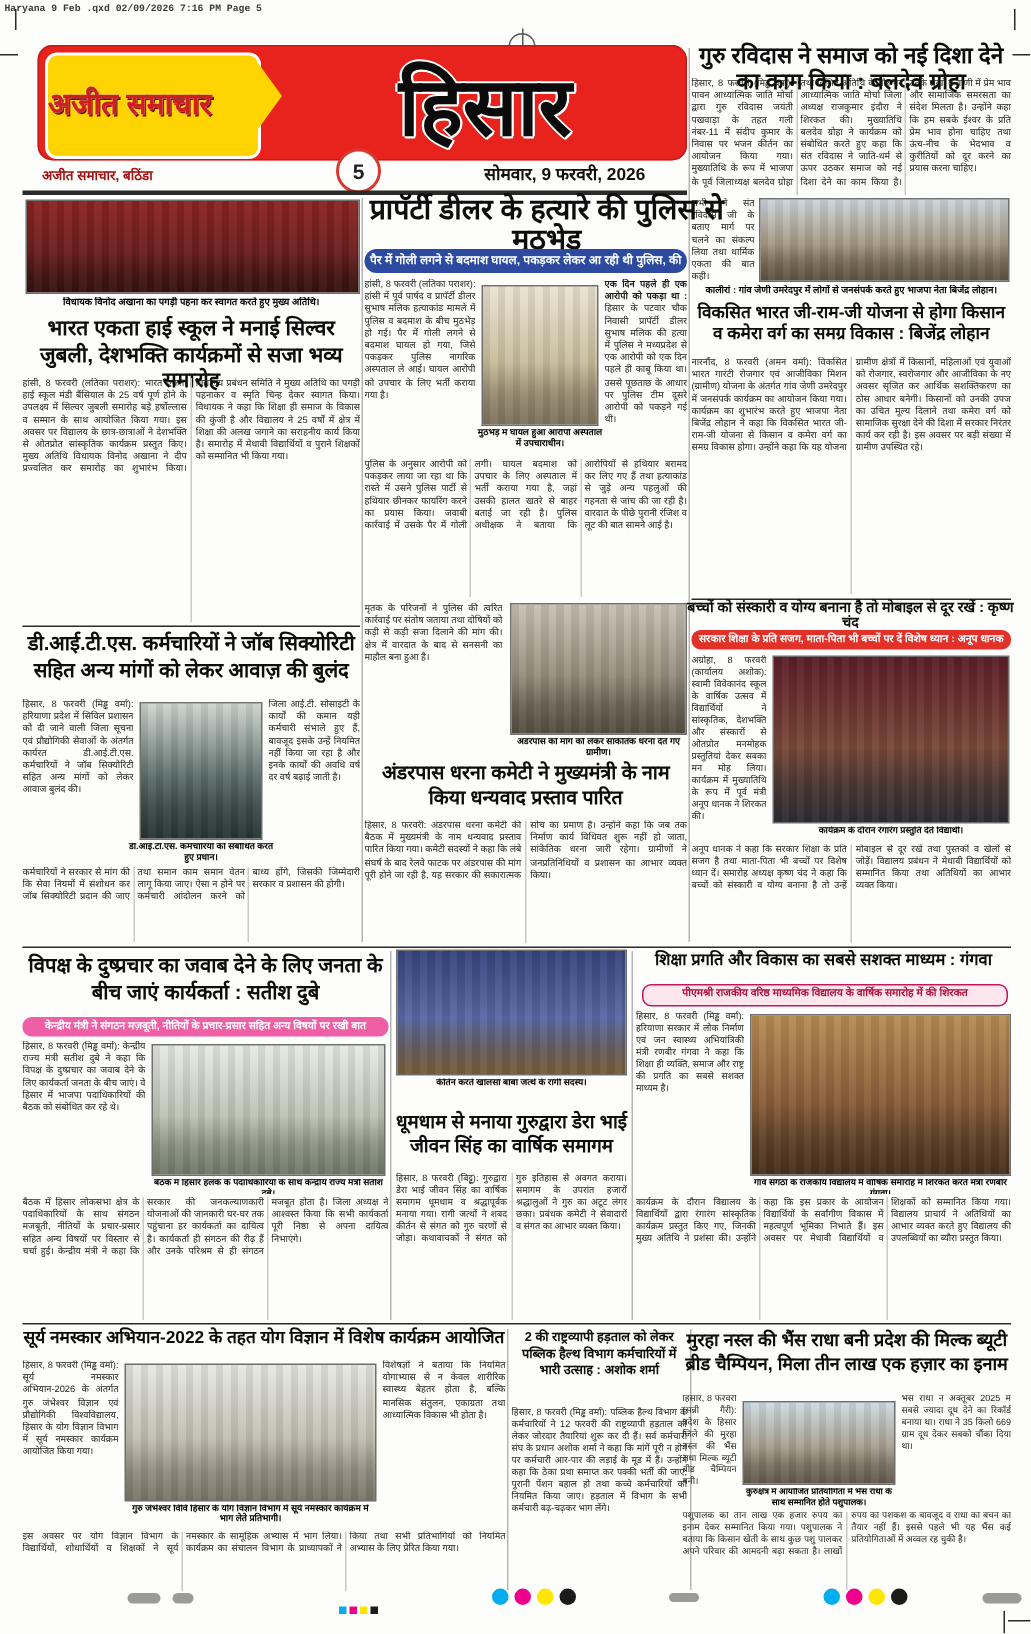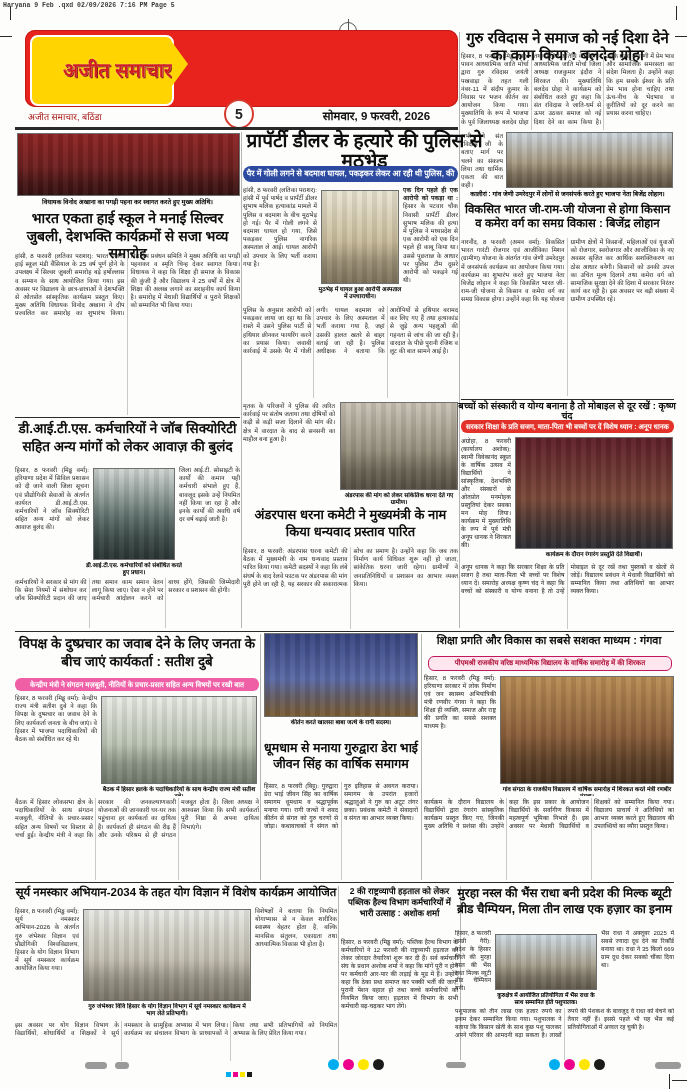--- a/index.html
+++ b/index.html
@@ -35,21 +35,21 @@
   .bar-outline{background:#fde6ee;color:#b1123a;border:1px solid #c2185b;border-radius:6px}
   .rule{background:#2a2a2a}
   .vsep{background:#b5b5b5;width:1px}
   .mark{background:#9a9a9a;border-radius:4px}
   .dotrow{display:flex;gap:4px;align-items:center}
   .dot{width:11px;height:11px;border-radius:50%}
   .sq{width:5px;height:5px;margin-right:2px;display:inline-block}
   .c-cy{background:#00aeef}.c-mg{background:#ec008c}.c-ye{background:#ffe600}.c-bk{background:#1b1b1b}
   .masthead{background:#e8231e;border-radius:10px;box-shadow:0 0 0 1px #c21b17 inset}
   .logo-box{position:absolute;left:5px;top:5px;width:140px;height:67px;background:#ffd400;
-            border:2px solid #fff;border-radius:8px;display:flex;align-items:center;justify-content:flex-end}
+            border:2px solid #fff;border-radius:8px;display:flex;align-items:center;justify-content:flex-start}
   .logo-text{font-weight:bold;color:#d01f1b;font-size:20px;line-height:1.05;text-align:center;
              text-shadow:0 0 1px #fff,1px 1px 0 #7a0000}
   .logo-arrow{position:absolute;left:147px;top:12px;width:0;height:0;border-top:22px solid transparent;
               border-bottom:22px solid transparent;border-left:16px solid #ffd400}
   .mast-title{position:absolute;left:170px;right:6px;top:0;bottom:0;display:flex;align-items:center;
               justify-content:center;font-weight:bold;font-size:54px;color:#0b0b0b;
               text-shadow:-1.5px 0 #fff,1.5px 0 #fff,0 -1.5px #fff,0 1.5px #fff,1px 1px 0 #fff}
   .circle5{border:2px solid #d43a2e;border-radius:50%;background:#fff;display:flex;align-items:center;
            justify-content:center;font-weight:bold;font-size:14px;color:#222}
   .regmark{border:1px solid #555;border-radius:50%}
@@ -68,22 +68,23 @@
 <div class="abs rule" style="left:676px;top:6px;width:1px;height:14px"></div>
 <div class="abs rule" style="left:675px;top:36px;width:12px;height:1px"></div>
 <div class="abs rule" style="left:669px;top:1074px;width:1px;height:15px"></div>
 <div class="abs rule" style="left:672px;top:1080px;width:15px;height:1px"></div>
 
 <div class="abs masthead" style="left:25px;top:30px;width:433px;height:77px">
   <div class="logo-box">
     <div class="logo-text">अजीत समाचार</div>
   </div>
   <div class="logo-arrow"></div>
+  <div class="mast-title">हिसार</div>
 </div>
-<div class="abs" style="left:28px;top:110px;width:190px;height:13px;font-size:9px;font-weight:normal;color:#a51212">अजीत समाचार, बठिंडा</div>
+<div class="abs" style="left:28px;top:110px;width:190px;height:13px;font-size:9px;font-weight:bold;color:#a51212">अजीत समाचार, बठिंडा</div>
 <div class="abs circle5" style="left:224px;top:99px;width:26px;height:26px">5</div>
 <div class="abs" style="left:295px;top:108px;width:163px;height:14px;font-size:11.5px;font-weight:bold;text-align:center">सोमवार, 9 फरवरी, 2026</div>
 <div class="abs rule" style="left:15px;top:127px;width:443px;height:3px"></div>
 
 <div class="abs vsep" style="left:459px;top:32px;height:596px"></div>
 <div class="abs vsep" style="left:241px;top:132px;height:496px"></div>
 <div class="abs rule" style="left:15px;top:417px;width:225px;height:1px"></div>
 <div class="abs rule" style="left:461px;top:399px;width:213px;height:1px"></div>
 <div class="abs rule" style="left:15px;top:631px;width:659px;height:1px"></div>
 <div class="abs rule" style="left:15px;top:882px;width:659px;height:1px"></div>
@@ -148,21 +149,21 @@
 <div class="abs hl" style="left:264px;top:740px;width:154px;height:39px;font-size:12.5px;line-height:1.3">धूमधाम से मनाया गुरुद्वारा डेरा भाई जीवन सिंह का वार्षिक समागम</div>
 <div class="abs bt cols2" style="left:264px;top:782px;width:154px;height:98px;font-size:6.1px">हिसार, 8 फरवरी (बिट्टू): गुरुद्वारा डेरा भाई जीवन सिंह का वार्षिक समागम धूमधाम व श्रद्धापूर्वक मनाया गया। रागी जत्थों ने शबद कीर्तन से संगत को गुरु चरणों से जोड़ा। कथावाचकों ने संगत को गुरु इतिहास से अवगत कराया। समागम के उपरांत हजारों श्रद्धालुओं ने गुरु का अटूट लंगर छका। प्रबंधक कमेटी ने सेवादारों व संगत का आभार व्यक्त किया।</div>
 
 <div class="abs hl" style="left:424px;top:634px;width:250px;height:19px;font-size:11px;line-height:1.1">शिक्षा प्रगति और विकास का सबसे सशक्त माध्यम : गंगवा</div>
 <div class="abs bar bar-outline" style="left:428px;top:656px;width:242px;height:13px;font-size:7px;line-height:11px">पीएमश्री राजकीय वरिष्ठ माध्यमिक विद्यालय के वार्षिक समारोह में की शिरकत</div>
 <div class="abs bt" style="left:424px;top:674px;width:72px;height:110px;font-size:6.1px">हिसार, 8 फरवरी (मिड्ढ वर्मा): हरियाणा सरकार में लोक निर्माण एवं जन स्वास्थ्य अभियांत्रिकी मंत्री रणबीर गंगवा ने कहा कि शिक्षा ही व्यक्ति, समाज और राष्ट्र की प्रगति का सबसे सशक्त माध्यम है।</div>
 <div class="photo ph-j" style="left:500px;top:676px;width:174px;height:108px"></div>
 <div class="abs cap" style="left:500px;top:786px;width:174px;height:10px;font-size:6px">गांव संगठा के राजकीय विद्यालय में वार्षिक समारोह में शिरकत करते मंत्री रणबीर गंगवा।</div>
 <div class="abs bt cols3" style="left:424px;top:798px;width:250px;height:82px;font-size:6.1px">कार्यक्रम के दौरान विद्यालय के विद्यार्थियों द्वारा रंगारंग सांस्कृतिक कार्यक्रम प्रस्तुत किए गए, जिनकी मुख्य अतिथि ने प्रशंसा की। उन्होंने कहा कि इस प्रकार के आयोजन विद्यार्थियों के सर्वांगीण विकास में महत्वपूर्ण भूमिका निभाते हैं। इस अवसर पर मेधावी विद्यार्थियों व शिक्षकों को सम्मानित किया गया। विद्यालय प्राचार्य ने अतिथियों का आभार व्यक्त करते हुए विद्यालय की उपलब्धियों का ब्यौरा प्रस्तुत किया।</div>
 
-<div class="abs hl" style="left:15px;top:886px;width:322px;height:18px;font-size:11.5px;line-height:1.1">सूर्य नमस्कार अभियान-2034 के तहत योग विज्ञान में विशेष कार्यक्रम आयोजित</div>
+<div class="abs hl" style="left:15px;top:886px;width:322px;height:18px;font-size:11.5px;line-height:1.1">सूर्य नमस्कार अभियान-2022 के तहत योग विज्ञान में विशेष कार्यक्रम आयोजित</div>
 <div class="abs bt" style="left:15px;top:907px;width:64px;height:96px">हिसार, 8 फरवरी (मिड्ढ वर्मा): सूर्य नमस्कार अभियान-2026 के अंतर्गत गुरु जंभेश्वर विज्ञान एवं प्रौद्योगिकी विश्वविद्यालय, हिसार के योग विज्ञान विभाग में सूर्य नमस्कार कार्यक्रम आयोजित किया गया।</div>
 <div class="photo ph-k" style="left:83px;top:909px;width:168px;height:92px"></div>
 <div class="abs bt" style="left:255px;top:907px;width:82px;height:96px">विशेषज्ञों ने बताया कि नियमित योगाभ्यास से न केवल शारीरिक स्वास्थ्य बेहतर होता है, बल्कि मानसिक संतुलन, एकाग्रता तथा आध्यात्मिक विकास भी होता है।</div>
 <div class="abs cap" style="left:83px;top:1003px;width:168px;height:16px;font-size:6px">गुरु जंभेश्वर विवि हिसार के योग विज्ञान विभाग में सूर्य नमस्कार कार्यक्रम में भाग लेते प्रतिभागी।</div>
 <div class="abs bt cols3" style="left:15px;top:1021px;width:322px;height:40px">इस अवसर पर योग विज्ञान विभाग के विद्यार्थियों, शोधार्थियों व शिक्षकों ने सूर्य नमस्कार के सामूहिक अभ्यास में भाग लिया। कार्यक्रम का संचालन विभाग के प्राध्यापकों ने किया तथा सभी प्रतिभागियों को नियमित अभ्यास के लिए प्रेरित किया गया।</div>
 
 <div class="abs hl" style="left:341px;top:886px;width:117px;height:48px;font-size:8.5px;line-height:1.3">2 की राष्ट्रव्यापी हड़ताल को लेकर पब्लिक हैल्थ विभाग कर्मचारियों में भारी उत्साह : अशोक शर्मा</div>
 <div class="abs bt" style="left:341px;top:938px;width:117px;height:122px;font-size:6.1px">हिसार, 8 फरवरी (मिड्ढ वर्मा): पब्लिक हैल्थ विभाग के कर्मचारियों ने 12 फरवरी की राष्ट्रव्यापी हड़ताल को लेकर जोरदार तैयारियां शुरू कर दी हैं। सर्व कर्मचारी संघ के प्रधान अशोक शर्मा ने कहा कि मांगें पूरी न होने पर कर्मचारी आर-पार की लड़ाई के मूड में हैं। उन्होंने कहा कि ठेका प्रथा समाप्त कर पक्की भर्ती की जाए, पुरानी पेंशन बहाल हो तथा कच्चे कर्मचारियों को नियमित किया जाए। हड़ताल में विभाग के सभी कर्मचारी बढ़-चढ़कर भाग लेंगे।</div>
 
 <div class="abs hl" style="left:455px;top:886px;width:219px;height:41px;font-size:12px;line-height:1.3">मुरहा नस्ल की भैंस राधा बनी प्रदेश की मिल्क ब्यूटी ब्रीड चैम्पियन, मिला तीन लाख एक हज़ार का इनाम</div>

